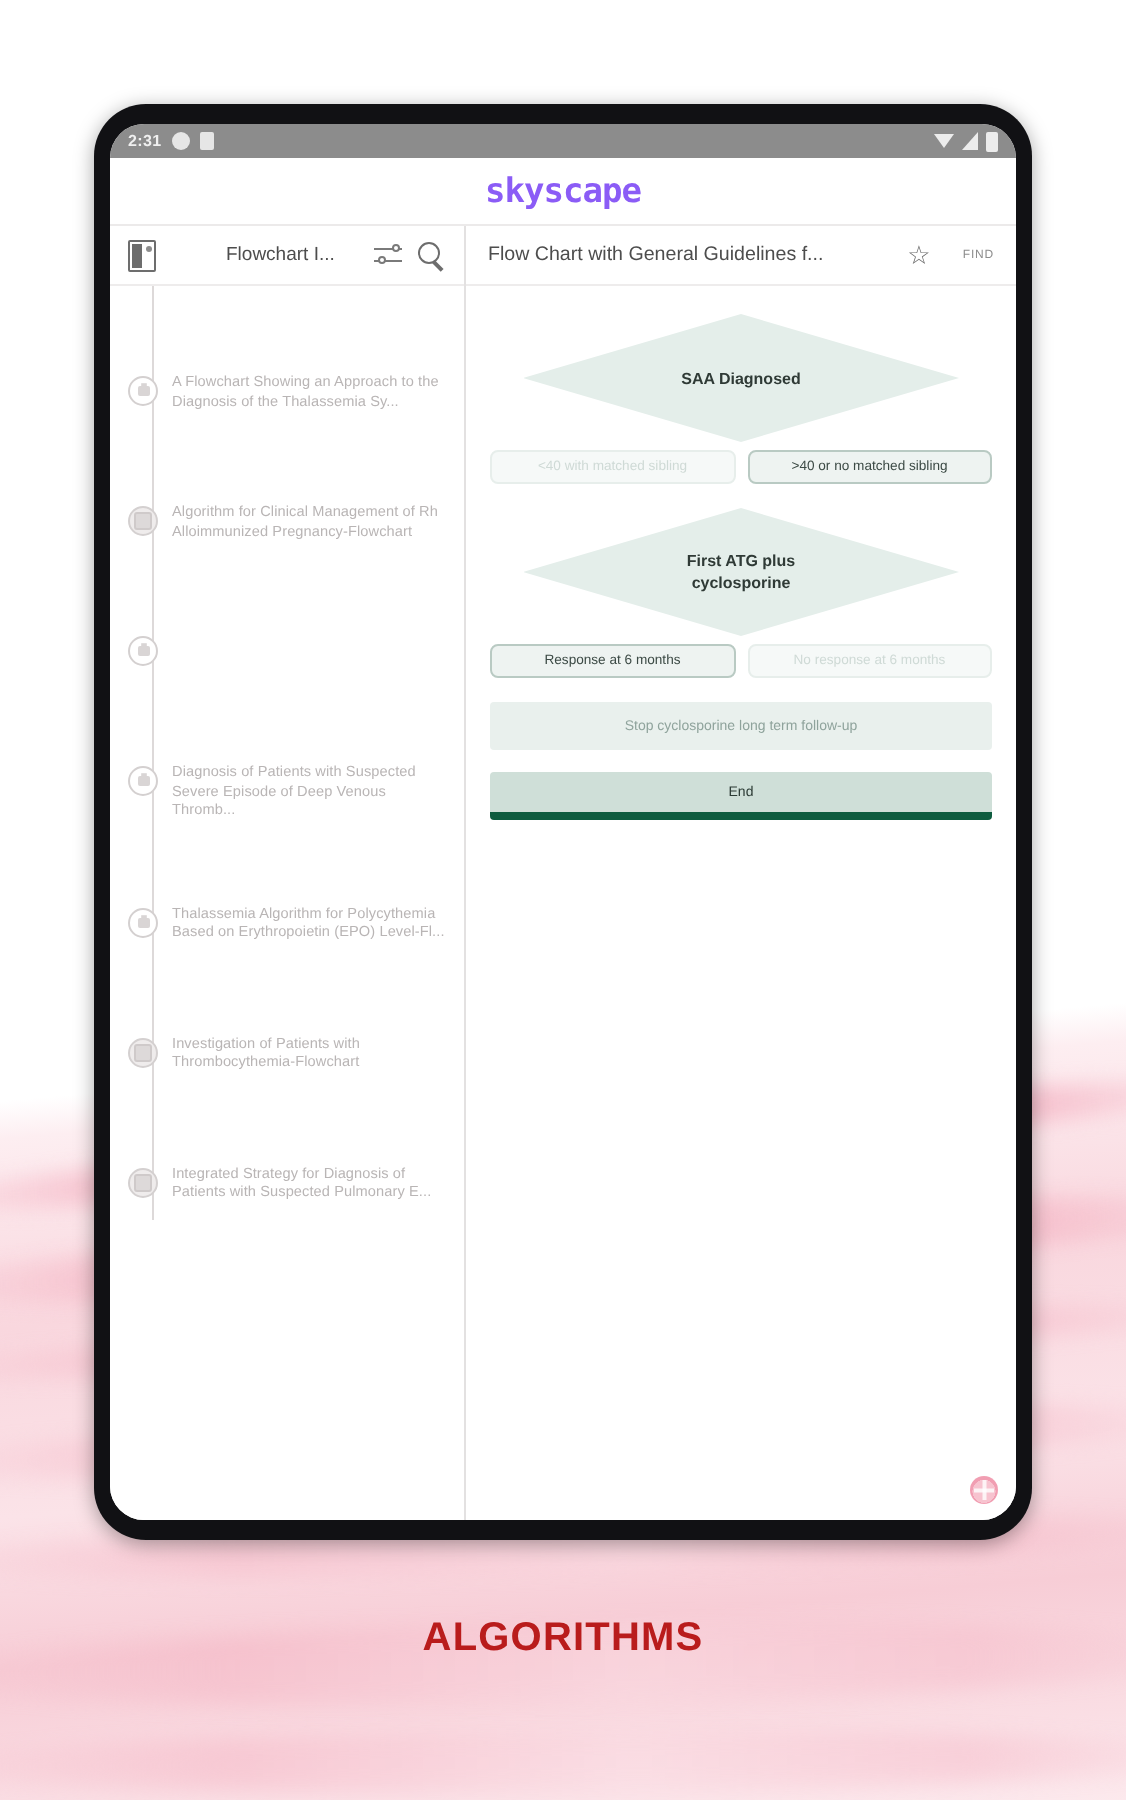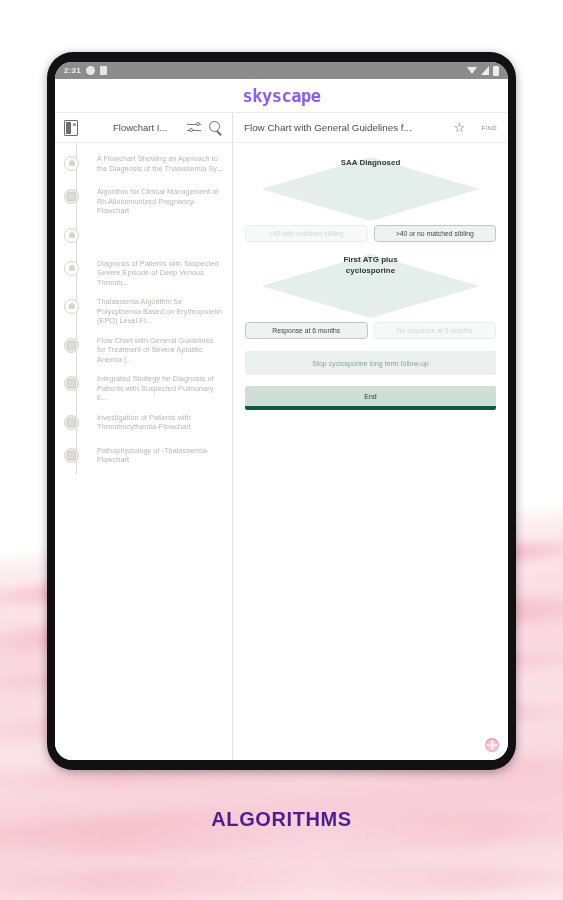--- a/index.html
+++ b/index.html
@@ -98,21 +98,21 @@
   .filter-ic b { position:absolute; width:4px; height:4px; border:1.4px solid #7a7a7a; border-radius:50%; background:#fff;}
   .filter-ic b:nth-of-type(1){ left:9px; top:1px;}
   .filter-ic b:nth-of-type(2){ left:2px; top:7px;}
   .search-ic { width:14px; height:14px; position:relative; flex:none;}
   .search-ic:before { content:""; position:absolute; left:0; top:0; width:9px; height:9px; border:1.5px solid #6d6d6d; border-radius:50%;}
   .search-ic:after  { content:""; position:absolute; left:8px; top:9px; width:6px; height:1.5px; background:#6d6d6d; transform:rotate(45deg); transform-origin:left center;}
 
   
   .tl { position:relative; padding:6px 0 0 0; }
   .tl-line { position:absolute; left:21px; top:0; bottom:0; width:1px; background:#ddd9d9; }
-  .tl-item { display:flex; align-items:flex-start; gap:18px; padding:5px 8px 5px 9px; position:relative; min-height:33px;}
+  .tl-item { display:flex; align-items:flex-start; gap:7px; padding:5px 8px 5px 9px; position:relative; min-height:33px;margin-top:32px;}
   .tl-dot {
     width:15px; height:15px; border-radius:50%;
     border:1.3px solid #d4d0d0; background:#fff;
     flex:none; margin-top:2px; position:relative; z-index:2;
     display:flex; align-items:center; justify-content:center;
   }
   .tl-dot.locked:before {
     content:""; width:6px; height:5px; background:#d9d5d5; border-radius:1px;
     box-shadow:0 -3px 0 -1.6px #d9d5d5;
   }
@@ -128,21 +128,21 @@
     height:30px; display:flex; align-items:center; gap:15px;
     padding:0 11px; border-bottom:1px solid #eeecec;
   }
   .pane-title { font-size:9.8px; color:#4d4d4d; flex:1; white-space:nowrap; overflow:hidden;}
   .star-ic { width:14px; height:14px; flex:none; color:#6d6d6d; font-size:13px; line-height:13px; text-align:center;}
   .find-btn { font-size:6px; color:#8d8d8d; letter-spacing:.4px; flex:none;}
 
   
   .flow { padding:14px 12px 0 12px; }
   .diamond {
-    position:relative; height:64px; display:flex; align-items:flex-start; justify-content:center;
+    position:relative; height:64px; display:flex; align-items:center; justify-content:center;
     text-align:center;
   }
   .diamond .shape {
     position:absolute; left:50%; top:50%; width:218px; height:64px;
     transform:translate(-50%,-50%);
     background:#e4eeea;
     clip-path: polygon(50% 0%, 100% 50%, 50% 100%, 0% 50%);
   }
   .diamond .txt {
     position:relative; z-index:2; font-size:8px; color:#2f3a36; font-weight:bold; line-height:11px;
@@ -174,21 +174,21 @@
     content:""; position:absolute; left:50%; top:2px; width:1.5px; height:10px;
     background:#fff; transform:translateX(-50%); opacity:.8;
   }
   .watermark:after {
     content:""; position:absolute; left:2px; top:50%; width:10px; height:1.5px;
     background:#fff; transform:translateY(-50%); opacity:.8;
   }
 
   
   .caption { position:absolute; left:0; right:0; top:808px; text-align:center; z-index:5; }
-  .cap-title { font-size:20px; font-weight:bold; color:#4c1d95; letter-spacing:.6px;}
+  .cap-title { font-size:20px; font-weight:bold; color:#b91c1c; letter-spacing:.6px;}
   .cap-sub { font-size:17px; color:#2a2a2a; margin-top:4px; }
 </style>
 </head>
 <body>
 
 <div class="bg-art">
   <div class="bg-streak s1"></div>
   <div class="bg-streak s2"></div>
   <div class="bg-streak s3"></div>
   <div class="bg-streak s4"></div>
@@ -248,33 +248,25 @@
           <div class="tl-item">
             <span class="tl-dot locked"></span>
             <span class="tl-label">Diagnosis of Patients with Suspected Severe Episode of Deep Venous Thromb...</span>
           </div>
           <div class="tl-item">
             <span class="tl-dot locked"></span>
             <span class="tl-label">Thalassemia Algorithm for Polycythemia Based on Erythropoietin (EPO) Level-Fl...</span>
           </div>
           <div class="tl-item">
             <span class="tl-dot open"></span>
-            <span class="tl-label">Flow Chart with General Guidelines for Treatment of Severe Aplastic Anemia (...</span>
+            <span class="tl-label">Investigation of Patients with Thrombocythemia-Flowchart</span>
           </div>
           <div class="tl-item">
             <span class="tl-dot open"></span>
             <span class="tl-label">Integrated Strategy for Diagnosis of Patients with Suspected Pulmonary E...</span>
-          </div>
-          <div class="tl-item">
-            <span class="tl-dot open"></span>
-            <span class="tl-label">Investigation of Patients with Thrombocythemia-Flowchart</span>
-          </div>
-          <div class="tl-item">
-            <span class="tl-dot open"></span>
-            <span class="tl-label">Pathophysiology of -Thalassemia-Flowchart</span>
           </div>
         </div>
       </div>
 
       <div class="pane">
         <div class="pane-head">
           <span class="pane-title">Flow Chart with General Guidelines f...</span>
           <span class="star-ic">☆</span>
           <span class="find-btn">FIND</span>
         </div>

